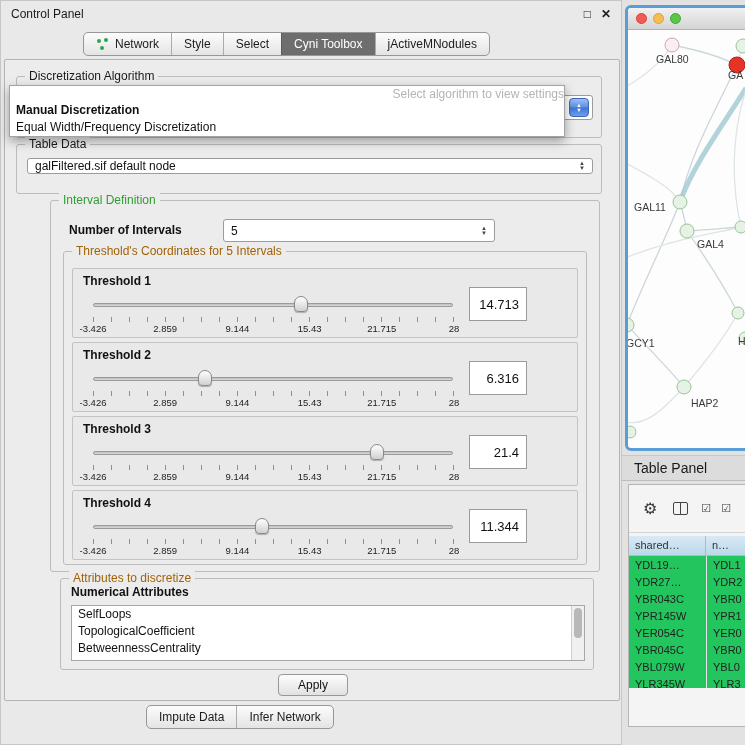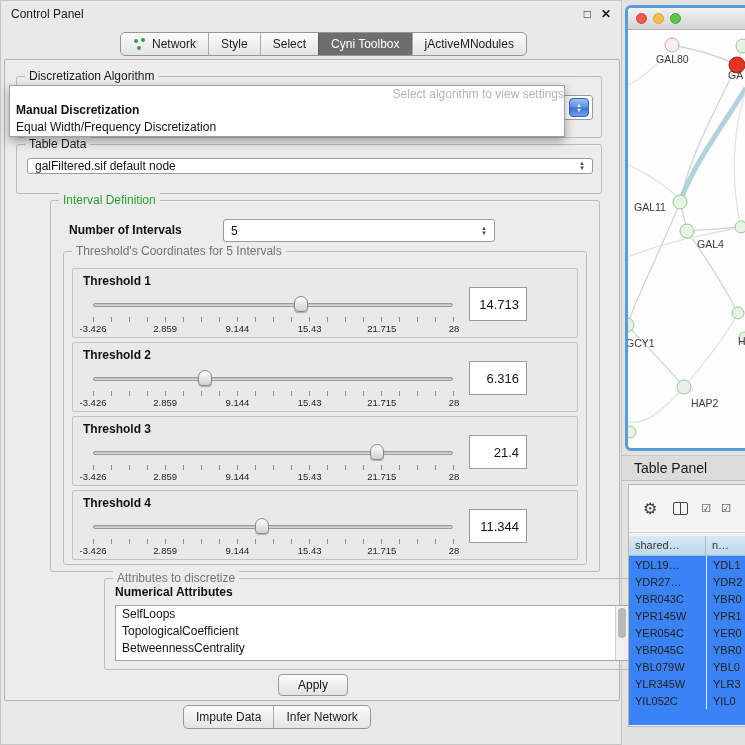--- a/index.html
+++ b/index.html
@@ -7,35 +7,35 @@
   body{position:relative;background:#e2e2e2;font-size:12px;color:#111;overflow:hidden;}
 
   
   .control-panel{position:absolute;left:0;top:0;width:622px;height:745px;background:#e9e9e9;border:1px solid #c6c6c6;}
   .titlebar{height:26px;display:flex;align-items:center;padding:0 10px;}
   .titlebar .title{font-size:12px;color:#1a1a1a;}
   .titlebar .spacer{flex:1;}
   .tb-icon{font-size:12px;color:#222;margin-left:10px;cursor:default;}
   .tb-icon.close{font-weight:bold;}
 
-  .seg-bar{position:absolute;display:flex;height:24px;border:1px solid #979797;border-radius:5px;background:linear-gradient(#fcfcfc,#e4e4e4);overflow:hidden;align-items:stretch;margin-left:37px;}
+  .seg-bar{position:absolute;display:flex;height:24px;border:1px solid #979797;border-radius:5px;background:linear-gradient(#fcfcfc,#e4e4e4);overflow:hidden;align-items:stretch;}
   .tab-seg{display:flex;align-items:center;padding:0 12px;font-size:12px;color:#1c1c1c;white-space:nowrap;}
   .tab-seg + .tab-seg{border-left:1px solid #ababab;}
   .tab-seg.selected{background:#6e6e6e;color:#fff;border-left-color:#5c5c5c;}
   .top-tabs{left:82px;top:31px;}
   .bottom-tabs{left:145px;top:704px;}
   .net-icon{width:13px;height:12px;margin-right:6px;position:relative;display:inline-block;}
   .net-icon::before{content:"";position:absolute;left:1px;top:1px;width:4px;height:4px;border-radius:50%;background:#2ea44f;box-shadow:7px -1px 0 #2ea44f,3px 7px 0 #2ea44f;}
 
   .main{position:absolute;left:3px;top:58px;width:616px;height:642px;background:#ececec;border:1px solid #b2b2b2;border-radius:2px;}
 
   .group{position:absolute;border:1px solid #bcbcbc;border-radius:3px;}
   .group-label{position:absolute;top:-8px;left:8px;background:#ececec;padding:0 4px;font-size:12px;color:#1a1a1a;white-space:nowrap;}
   .group-label.green{color:#2e9e33;}
-  .group-label.blue{color:#737373;}
+  .group-label.blue{color:#a16207;}
 
   .combo{position:absolute;background:#fff;border:1px solid #9c9c9c;border-radius:3px;display:flex;align-items:center;padding:0 7px;font-size:12px;color:#111;}
   .combo-arrows{margin-left:auto;display:flex;flex-direction:column;align-items:center;color:#444;}
   .combo-arrows span{font-size:6px;line-height:5px;}
   .blue-btn{position:absolute;right:3px;top:2px;width:20px;height:19px;border-radius:4px;border:1px solid #3a66b8;background:linear-gradient(#9cc0f5 0%,#5d90e0 48%,#3f74d4 52%,#6d9ff0 100%);color:#fff;display:flex;flex-direction:column;align-items:center;justify-content:center;}
   .blue-btn span{font-size:5.5px;line-height:5px;}
 
   .algo-group{left:11px;top:16px;width:586px;height:62px;}
   .algo-combo{left:12px;top:18px;width:564px;height:25px;}
 
@@ -55,21 +55,21 @@
   .th-panel{position:absolute;left:8px;width:506px;height:70px;background:#e9e9e9;border:1px solid #c3c3c3;border-radius:2px;}
   .th-label{position:absolute;left:10px;top:5px;font-weight:bold;font-size:12px;}
   .slider{position:absolute;left:20px;top:26px;width:360px;height:18px;}
   .track{position:absolute;left:0;top:8px;width:100%;height:4px;background:linear-gradient(#bdbdbd,#dadada);border:1px solid #9b9b9b;border-radius:3px;}
   .thumb{position:absolute;top:1px;width:14px;height:16px;background:linear-gradient(#ffffff,#d0d0d0);border:1px solid #898989;border-radius:7px 7px 4px 4px;box-shadow:0 1px 1px rgba(0,0,0,.25);}
   .ticks{position:absolute;left:20px;top:48px;width:361px;height:5px;background:repeating-linear-gradient(to right,#8f8f8f 0 1px,transparent 1px 18px);}
   .scale{position:absolute;left:20px;top:54px;width:361px;height:12px;}
   .scale-label{position:absolute;transform:translateX(-50%);font-size:9.5px;color:#222;white-space:nowrap;}
   .val-box{position:absolute;left:396px;top:18px;width:58px;height:34px;background:#fff;border:1px solid #9b9b9b;display:flex;align-items:center;justify-content:flex-end;padding-right:7px;font-size:13px;}
 
-  .attr-group{left:55px;top:518px;width:534px;height:92px;margin-left:44px;}
+  .attr-group{left:55px;top:518px;width:534px;height:92px;}
   .attr-title{position:absolute;left:10px;top:6px;font-weight:bold;font-size:12px;}
   .attr-list{position:absolute;left:10px;top:26px;width:514px;height:56px;background:#fff;border:1px solid #a8a8a8;overflow:hidden;}
   .list-item{height:17px;line-height:17px;padding-left:6px;font-size:12px;color:#111;}
   .attr-scroll{position:absolute;right:0;top:0;width:13px;height:100%;background:#f0f0f0;border-left:1px solid #cfcfcf;}
   .attr-scroll .sthumb{position:absolute;left:2px;top:2px;width:8px;height:30px;background:#b8b8b8;border-radius:4px;}
 
   .apply-btn{position:absolute;left:273px;top:614px;width:70px;height:22px;background:linear-gradient(#fdfdfd,#e1e1e1);border:1px solid #989898;border-radius:4px;font-size:12px;display:flex;align-items:center;justify-content:center;color:#111;}
 
   
   .net-window{position:absolute;left:625px;top:5px;width:124px;height:446px;border:3px solid #5a9dd6;border-radius:6px 0 0 6px;background:#fdfdfd;overflow:hidden;}
@@ -92,21 +92,21 @@
   .table-panel{position:absolute;left:628px;top:484px;width:117px;height:243px;background:#f4f4f4;border:1px solid #b5b5b5;border-right:none;}
   .tp-toolbar{height:48px;display:flex;align-items:center;padding-left:14px;border-bottom:1px solid #d2d2d2;background:#f4f4f4;}
   .gear{font-size:16px;color:#3a3a3a;}
   .col-icon{width:15px;height:13px;border:1px solid #444;border-radius:2px;margin-left:16px;background:linear-gradient(90deg,transparent 6px,#444 6px,#444 7px,transparent 7px);}
   .cb{font-size:11px;color:#3a3a3a;margin-left:10px;}
   .cb.first{margin-left:13px;}
   .tp-header{display:flex;height:20px;background:linear-gradient(#d8e9f5,#bcd9ea);border-bottom:1px solid #9fbfd4;margin-top:3px;}
   .tp-header .hc{font-size:11px;color:#333;line-height:19px;padding-left:6px;overflow:hidden;white-space:nowrap;}
   .hc1{width:77px;border-right:1px solid #9fbfd4;}
   .hc2{flex:1;}
-  .tp-body{background:#3b82f6;height:169px;overflow:hidden;}
+  .tp-body{background:#22c55e;height:132px;overflow:hidden;}
   .tp-row{display:flex;height:17px;align-items:center;font-size:11px;color:#222;}
   .tp-c1{width:77px;padding-left:6px;overflow:hidden;white-space:nowrap;}
   .tp-c2{flex:1;padding-left:6px;border-left:1px solid #e4e4e4;overflow:hidden;white-space:nowrap;height:100%;display:flex;align-items:center;}
 </style>
 </head>
 <body>
 
 <div class="control-panel">
 
   <div class="titlebar">

